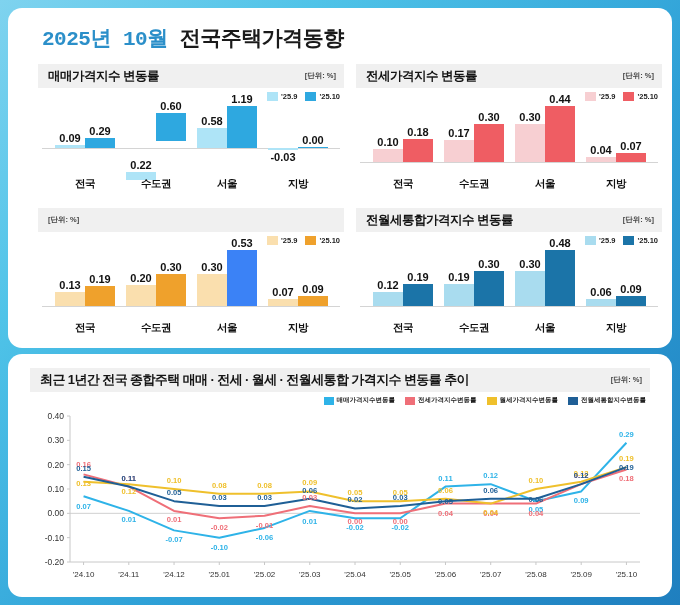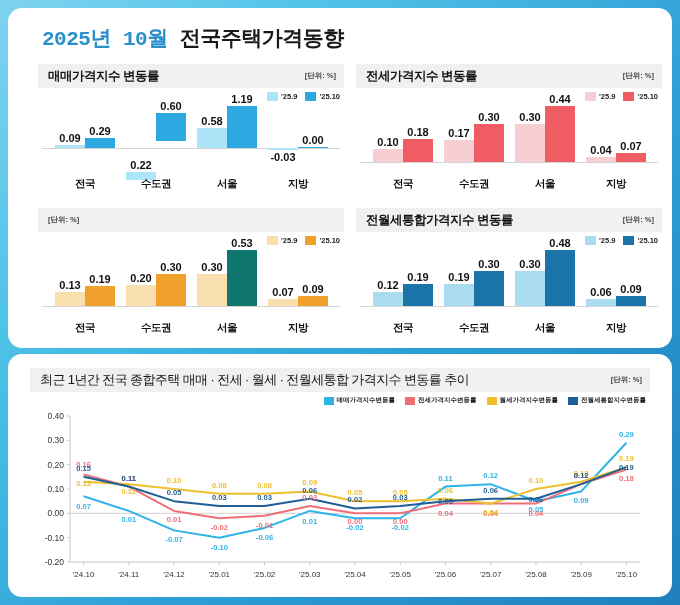--- a/index.html
+++ b/index.html
@@ -78,21 +78,21 @@
     position: absolute; width: 66px; text-align: center;
     font-size: 10.5px; font-weight: bold; color: #111; letter-spacing: -0.5px; margin-top: 9px;
   }
 
   
   #lc-head {
     position: absolute; left: 22px; top: 14px; width: 620px; height: 24px;
     background: #f0f0f0; display: flex; align-items: center;
     justify-content: space-between; padding: 0 8px 0 10px;
   }
-  #lc-title { font-size: 13px; font-weight: normal; color: #141414; letter-spacing: -0.6px; }
+  #lc-title { font-size: 13px; font-weight: bold; color: #141414; letter-spacing: -0.6px; }
   #lc-unit { font-size: 7.5px; font-weight: bold; color: #444; }
   #lc-legend {
     position: absolute; right: 26px; top: 42px;
     display: flex; gap: 10px; align-items: center;
   }
   #lc-legend .lg .sw { width: 10px; height: 8px; }
   #lc-legend .lg .tx { font-size: 6.5px; }
 
   #plot { position: absolute; left: 22px; top: 54px; width: 620px; height: 180px; }
   #plot svg { display: block; }
@@ -253,21 +253,21 @@
               <span class="v" style="left: -8px; width: 46px; top: -13px;">0.20</span>
             </div>
             <div class="bar" style="background: rgb(239, 161, 44); left: 33px; width: 30px; height: 31.6981px; top: 40.3019px;">
               <span class="v" style="left: -8px; width: 46px; top: -13px;">0.30</span>
             </div>
           </div>
           <div class="grp" style="left: 156px;">
             <div class="bar" style="background: rgb(250, 223, 174); left: 3px; width: 30px; height: 31.6981px; top: 40.3019px;">
               <span class="v" style="left: -8px; width: 46px; top: -13px;">0.30</span>
             </div>
-            <div class="bar" style="background: #0f766e; left: 33px; width: 30px; height: 56px; top: 16px;">
+            <div class="bar" style="background: #3b82f6; left: 33px; width: 30px; height: 56px; top: 16px;">
               <span class="v" style="left: -8px; width: 46px; top: -13px;">0.53</span>
             </div>
           </div>
           <div class="grp" style="left: 227px;">
             <div class="bar" style="background: rgb(250, 223, 174); left: 3px; width: 30px; height: 7.39623px; top: 64.6038px;">
               <span class="v" style="left: -8px; width: 46px; top: -13px;">0.07</span>
             </div>
             <div class="bar" style="background: rgb(239, 161, 44); left: 33px; width: 30px; height: 9.50943px; top: 62.4906px;">
               <span class="v" style="left: -8px; width: 46px; top: -13px;">0.09</span>
             </div>

